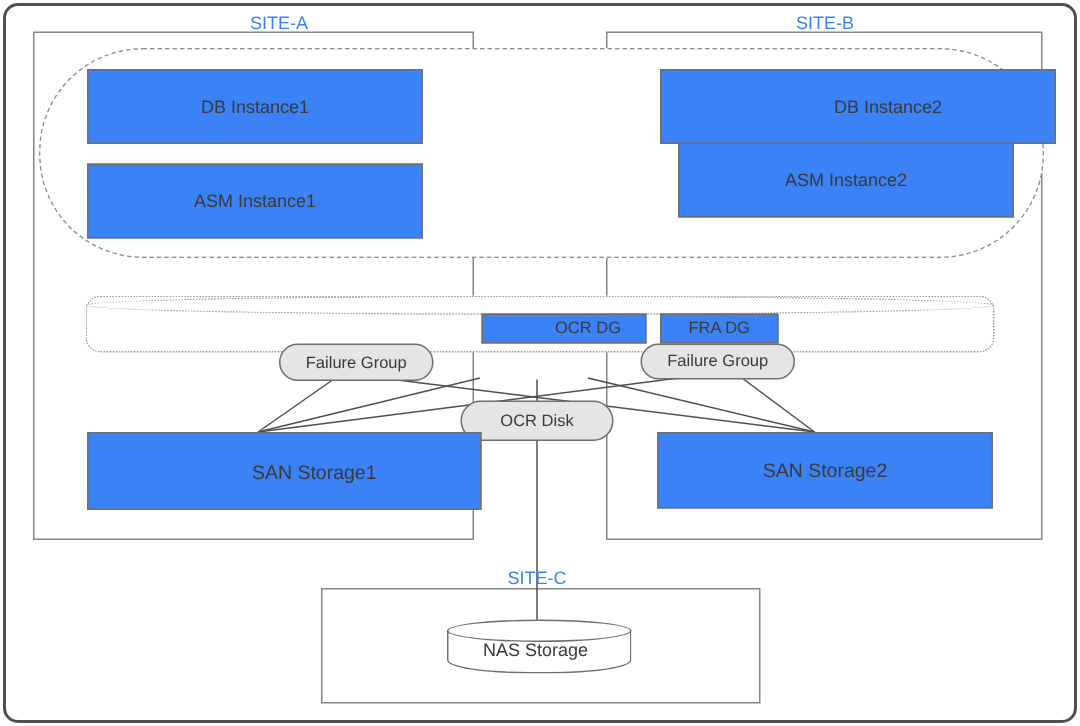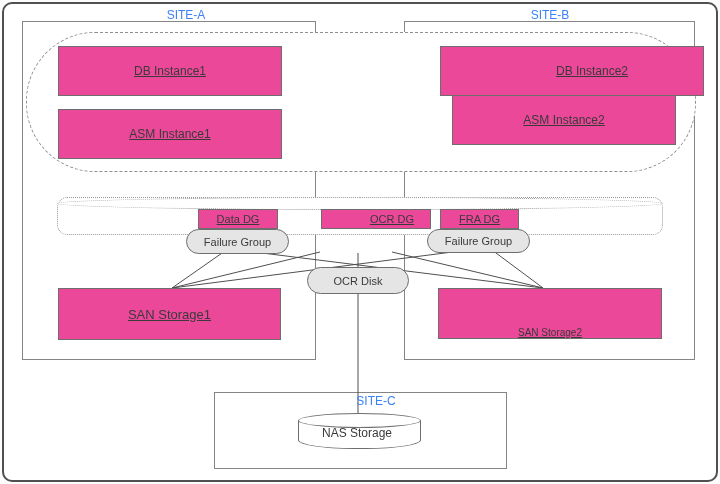--- a/index.html
+++ b/index.html
@@ -21,61 +21,61 @@
   }
   .band-body{
     position:absolute;left:57px;top:197px;width:604px;height:36px;
     border:1px dotted #979797;border-radius:10px;background:#ffffff;
   }
   .band-lip{
     position:absolute;left:57px;top:197px;width:604px;height:11px;
     border:1px dotted #979797;border-radius:50%;background:#ffffff;
   }
   .node{
-    position:absolute;border:1px solid #6e6e6e;background:#ec4899;
+    position:absolute;border:1px solid #6e6e6e;background:#3b82f6;
     display:flex;align-items:center;justify-content:center;
-    font-size:12px;text-align:center;text-decoration:underline;
+    font-size:12px;text-align:center;
   }
   .db1{left:58px;top:46px;width:222px;height:48px;}
   .asm1{left:58px;top:109px;width:222px;height:48px;}
   .db2{left:440px;top:46px;width:222px;height:48px;padding-left:40px;}
   .asm2{left:440px;top:95px;width:222px;height:48px;margin-left:12px;}
   .dg{font-size:11px;}
   .data-dg{left:198px;top:209px;width:78px;height:18px;}
   .ocr-dg{left:321px;top:209px;width:76px;height:18px;padding-left:32px;}
   .fra-dg{left:440px;top:209px;width:77px;height:18px;}
   .pill{
     position:absolute;border:1px solid #6e6e6e;background:#e5e5e5;border-radius:50px;
     display:flex;align-items:center;justify-content:center;font-size:11px;
   }
   .fg-left{left:186px;top:229px;width:101px;height:23px;}
   .ocr-disk{left:307px;top:228px;width:100px;height:25px;margin-top:39px;}
   .fg-right{left:427px;top:229px;width:101px;height:22px;}
-  .san1{left:58px;top:288px;width:221px;height:50px;font-size:13px;}
-  .san2{left:438px;top:288px;width:222px;height:49px;font-size:10px;align-items:flex-end;}
+  .san1{left:58px;top:288px;width:221px;height:50px;font-size:13px;padding-left:40px;}
+  .san2{left:438px;top:288px;width:222px;height:49px;font-size:13px;}
   .cyl-body{
     position:absolute;left:298px;top:420px;width:121px;height:28px;
     border:1px solid #6e6e6e;border-top:none;border-radius:0 0 55px 55px / 0 0 9px 9px;
     background:#ffffff;
   }
   .cyl-top{
     position:absolute;left:298px;top:413px;width:121px;height:13px;
     border:1px solid #6e6e6e;border-radius:50%;background:#ffffff;
   }
   .cyl-label{
     position:absolute;left:298px;top:424px;width:118px;height:18px;
     display:flex;align-items:center;justify-content:center;font-size:12px;
   }
   .site-label{
     position:absolute;font-size:12px;color:#3b82f6;text-align:center;width:80px;
     background:transparent;line-height:14px;
   }
   .label-site-a{left:146px;top:8px;}
   .label-site-b{left:510px;top:8px;}
-  .label-site-c{left:336px;top:378px;margin-top:16px;}
+  .label-site-c{left:318px;top:378px;}
   .rac-label{
     position:absolute;left:300px;top:93px;width:124px;height:20px;
     display:flex;align-items:center;justify-content:center;font-size:13px;
   }
   .wires{position:absolute;left:0;top:0;width:720px;height:484px;pointer-events:none;}
 </style>
 </head>
 <body>
 
 <div class="canvas">
@@ -109,23 +109,20 @@
   <div class="pill fg-left">
     <span>Failure Group</span>
   </div>
   <div class="pill ocr-disk">
     <span>OCR Disk</span>
   </div>
   <div class="pill fg-right">
     <span>Failure Group</span>
   </div>
 
-  <div class="node dg data-dg">
-    <span>Data DG</span>
-  </div>
   <div class="node dg ocr-dg">
     <span>OCR DG</span>
   </div>
   <div class="node dg fra-dg">
     <span>FRA DG</span>
   </div>
 
   <div class="node db1">
     <span>DB Instance1</span>
   </div>

